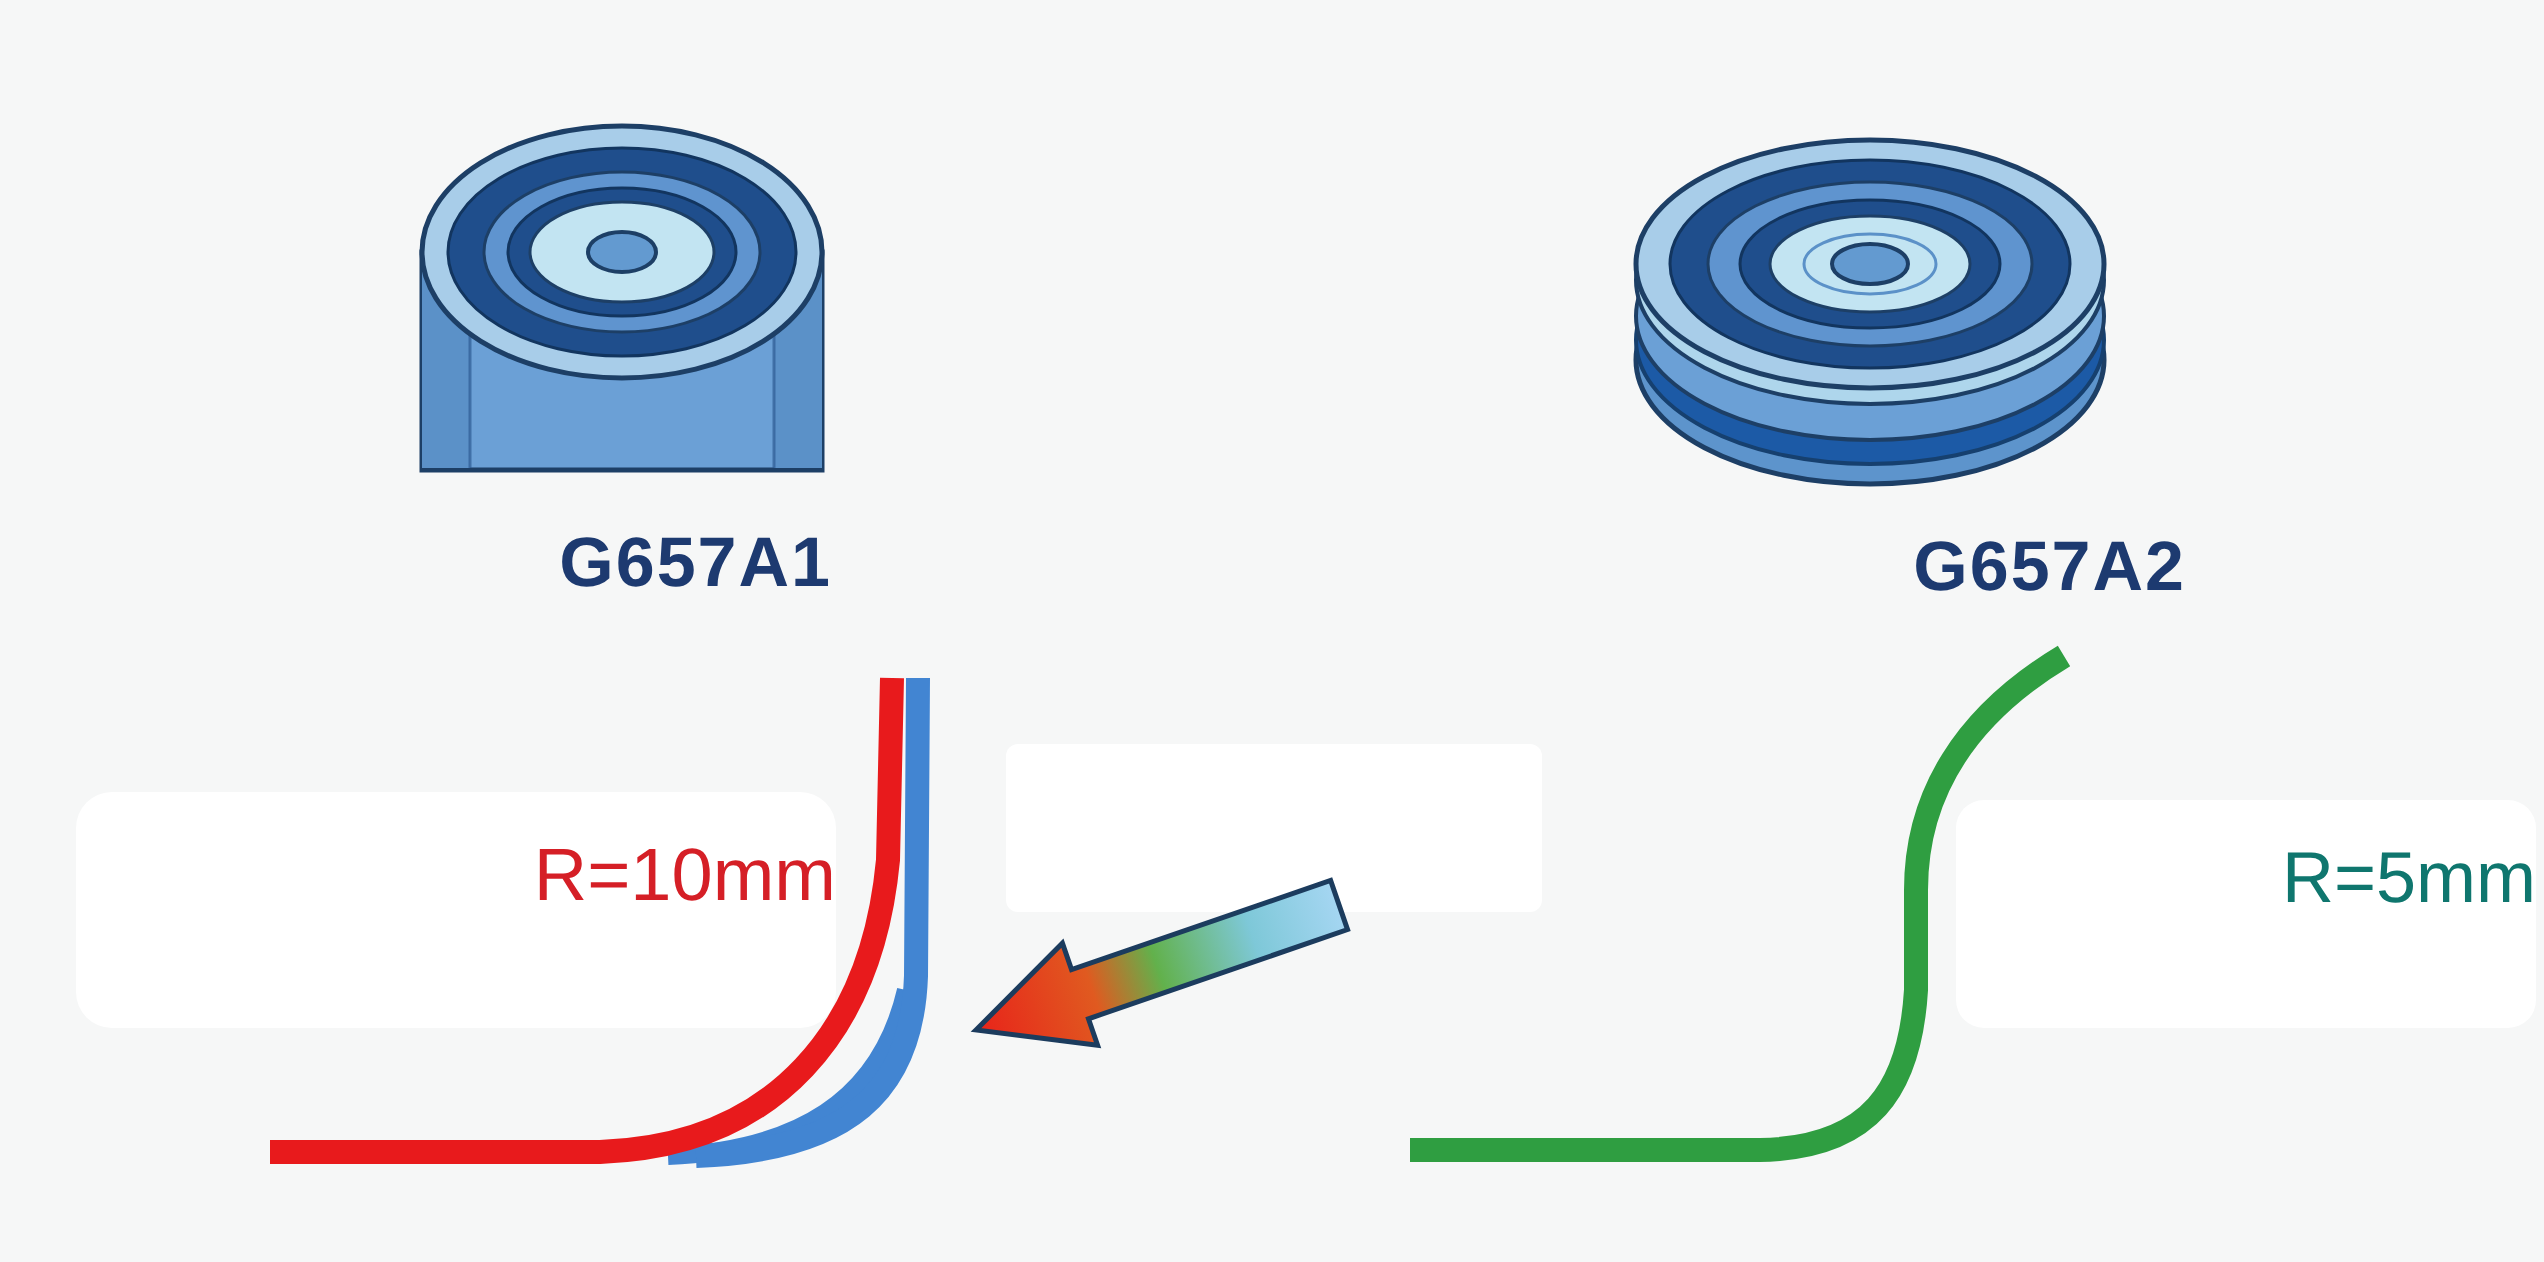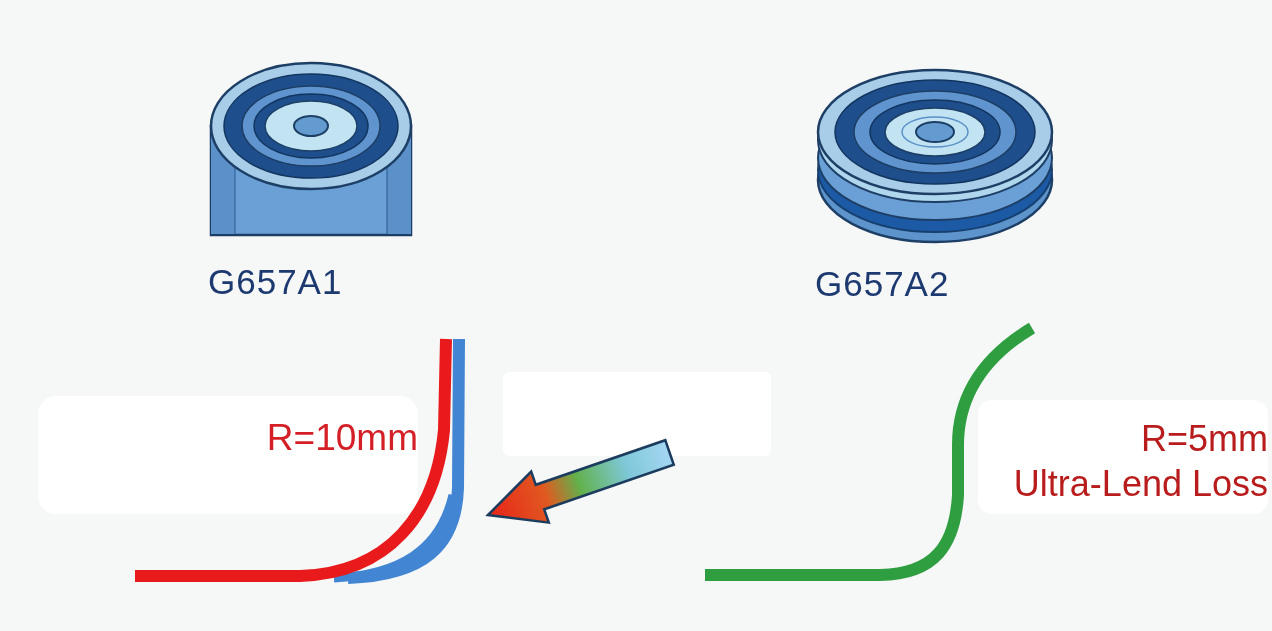--- a/index.html
+++ b/index.html
@@ -9,28 +9,28 @@
     background:#f6f7f7;overflow:hidden;
   }
   .panel{position:absolute;background:#ffffff;}
   #panel-left{left:38px;top:396px;width:380px;height:118px;border-radius:18px;}
   #panel-mid{left:503px;top:372px;width:268px;height:84px;border-radius:6px;}
   #panel-right{left:978px;top:400px;width:290px;height:114px;border-radius:14px;}
   .fiber-illustration{position:absolute;}
   #fiber-left{left:208px;top:60px;}
   #fiber-right{left:815px;top:62px;}
   .fiber-label{
-    position:absolute;text-align:left;font-weight:normal;
+    position:absolute;text-align:right;font-weight:bold;
     font-size:35px;letter-spacing:1px;color:#1d3a70;
   }
   #label-left{left:208px;top:262px;width:208px;}
-  #label-right{left:815px;top:264px;width:240px;}
+  #label-right{left:853px;top:264px;width:240px;}
   .annotation{position:absolute;text-align:right;line-height:47px;font-size:37px;}
   #annotation-left{left:40px;top:414px;width:378px;color:#d51f26;}
-  #annotation-right{left:962px;top:416px;width:306px;color:#b91c1c;font-size:36px;line-height:45px;}
+  #annotation-right{left:962px;top:416px;width:306px;color:#0f766e;font-size:36px;line-height:45px;}
   #curves-overlay{position:absolute;left:0;top:0;}
 </style>
 </head>
 <body>
 
 <div id="canvas">
 
   <div class="panel" id="panel-left"></div>
   <div class="panel" id="panel-mid"></div>
   <div class="panel" id="panel-right"></div>
@@ -94,16 +94,15 @@
       <polygon points="0,0 55,-27 55,-13 192,-13 192,13 55,13 55,27" fill="url(#arrowGrad)" stroke-width="2.5" stroke-linejoin="miter" stroke="#1c3c5e"></polygon>
     </g>
   </svg>
 
   <div class="annotation" id="annotation-left">
     <div>R=10mm</div>
   </div>
 
   <div class="annotation" id="annotation-right">
     <div>R=5mm</div>
-    <div>Ultra-Lend Loss</div>
   </div>
 
 </div>
 
 </body></html>

